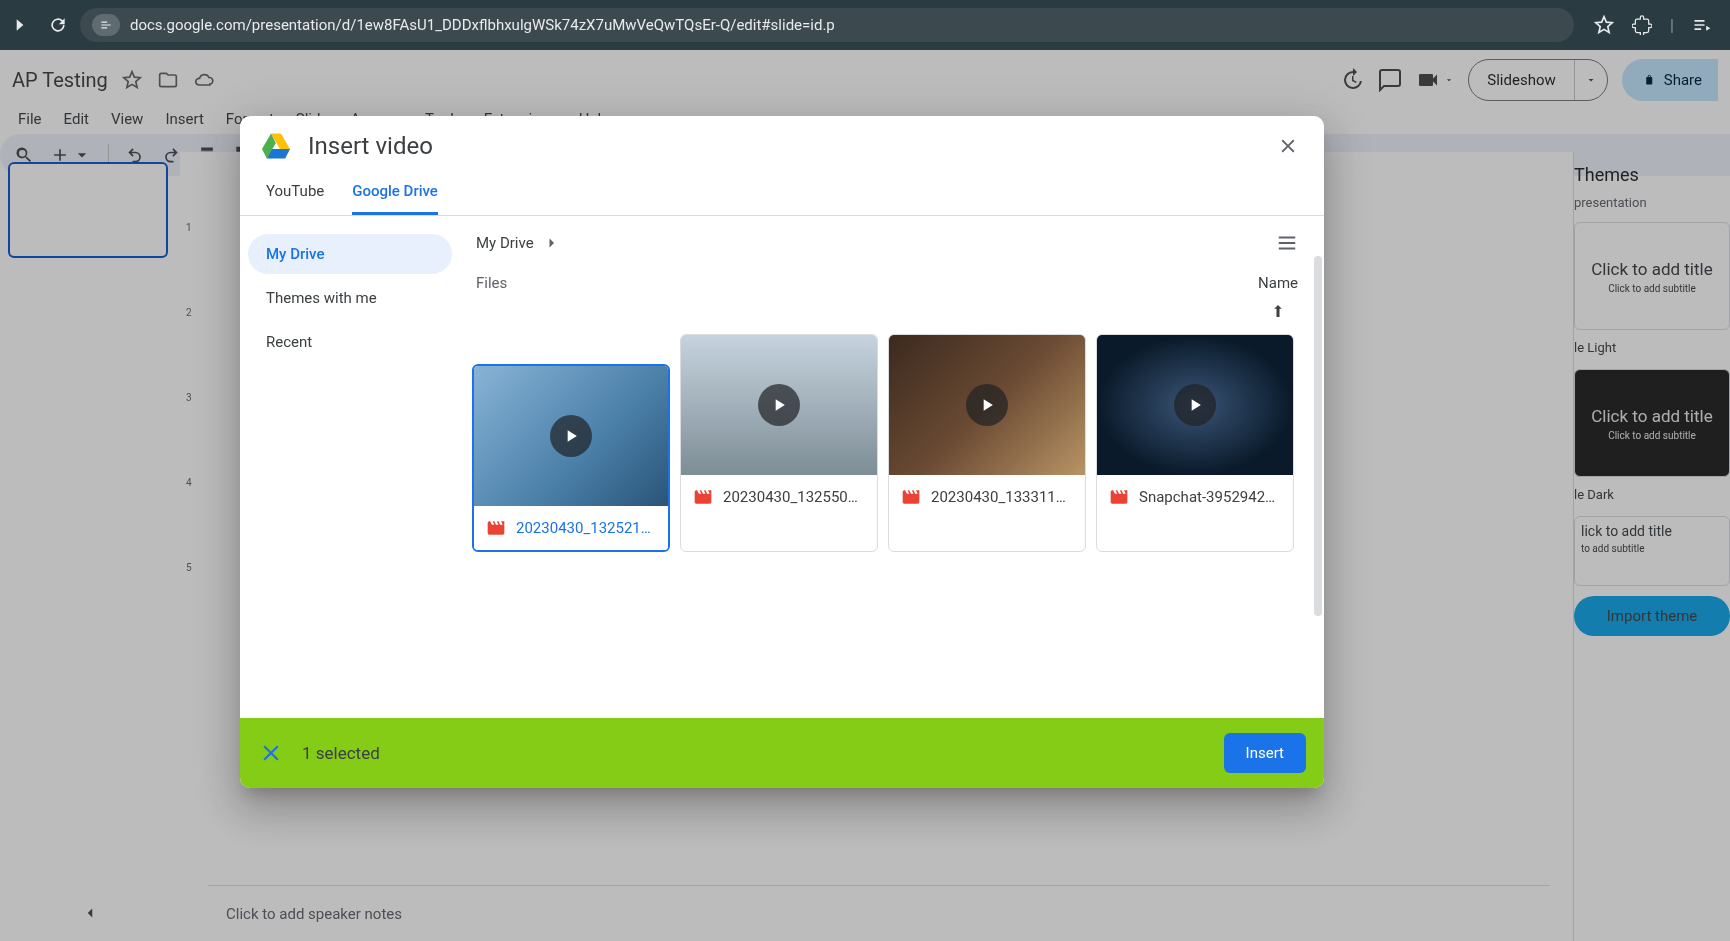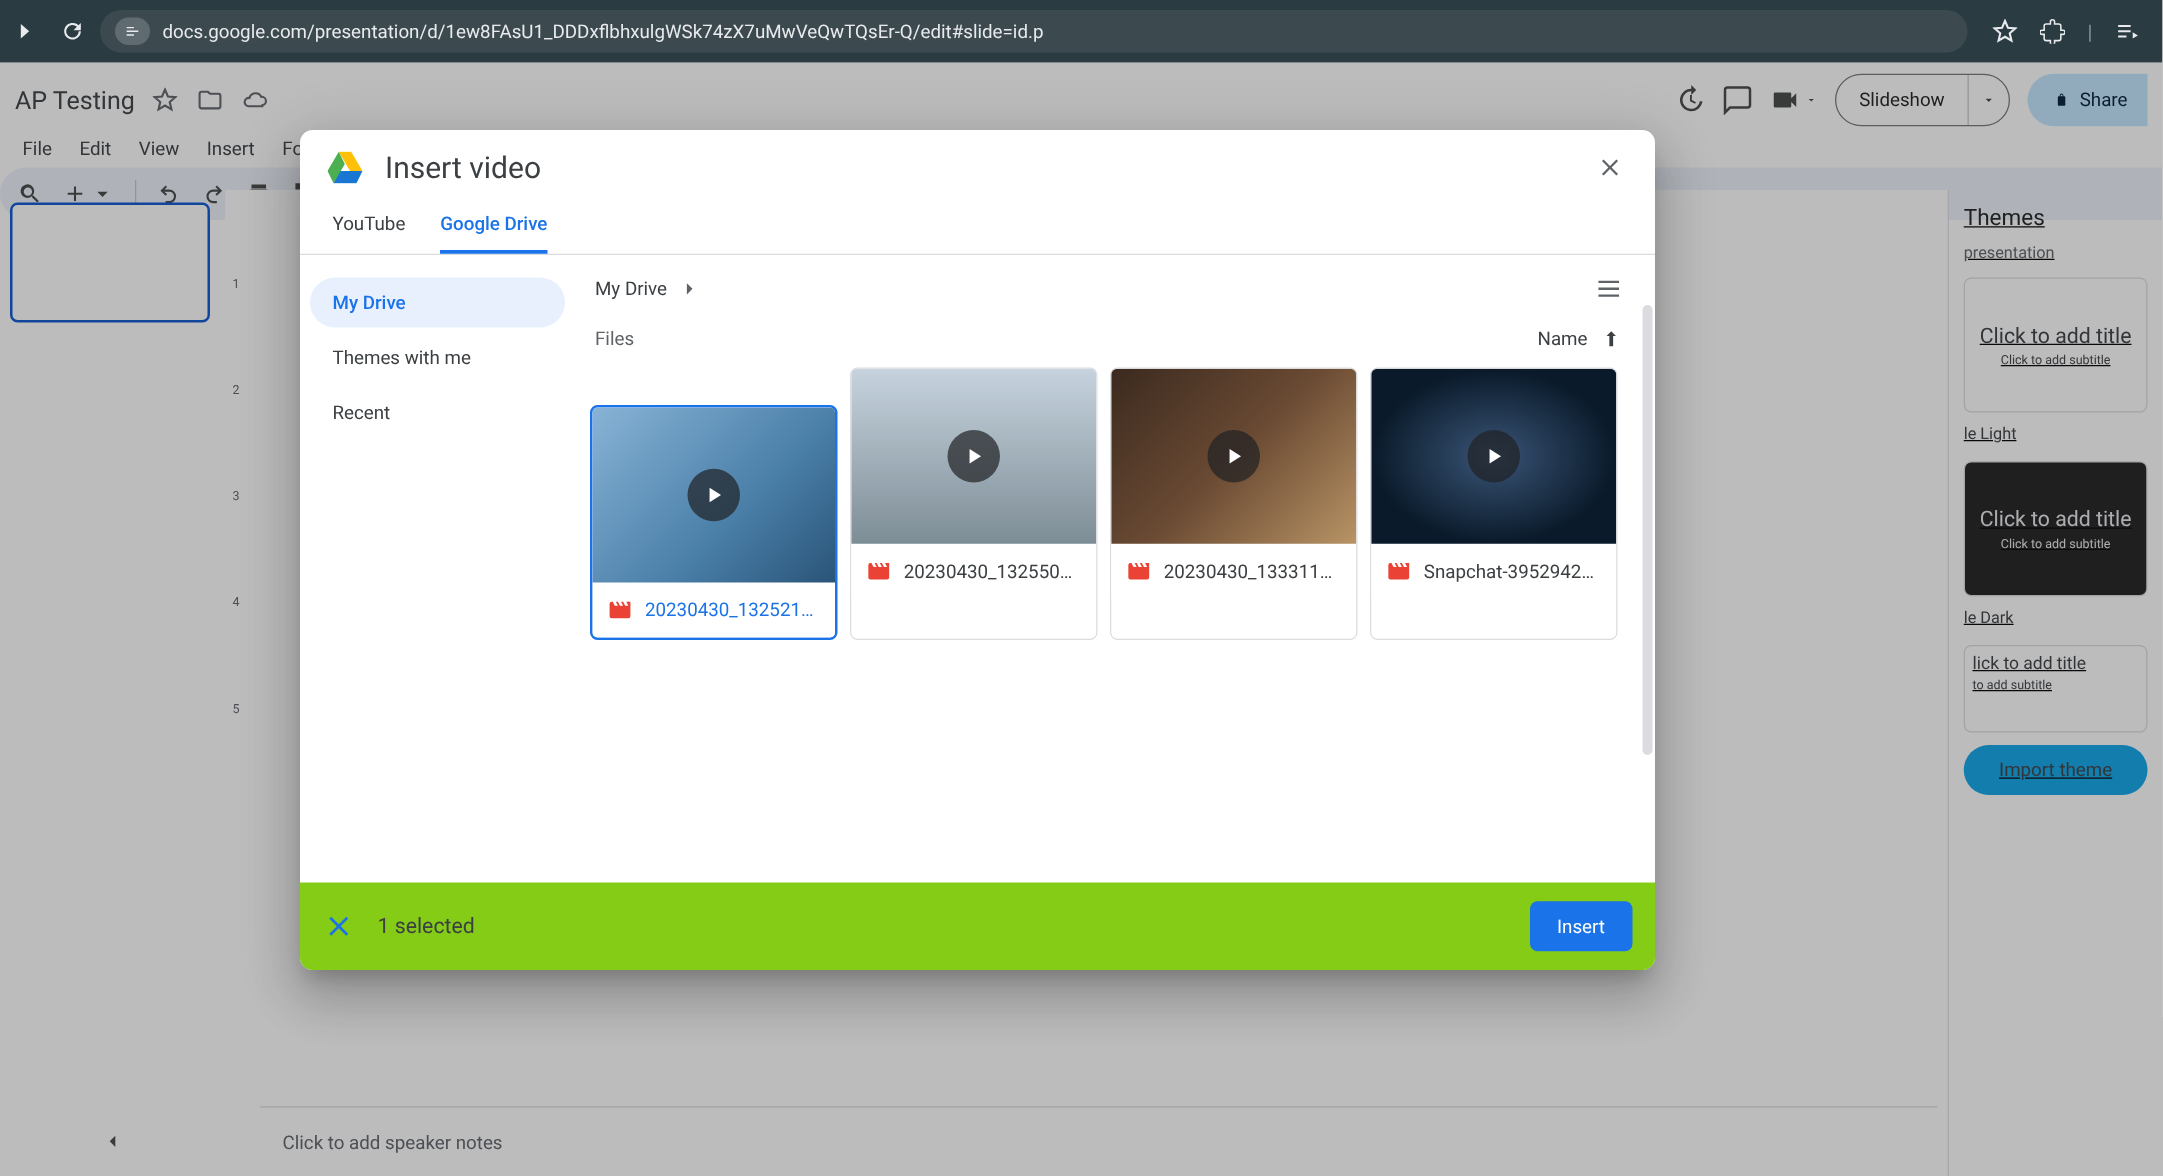--- a/index.html
+++ b/index.html
@@ -33,36 +33,36 @@
   .toolbar svg, .toolbar .tb { width: 20px; height: 20px; fill: #444746; }
   .tb-sep { width: 1px; height: 22px; background: #c4c7c5; }
 
   
   .main-area { position: absolute; top: 152px; left: 0; right: 0; bottom: 0; display: flex; }
   .slide-panel { width: 180px; padding: 10px 8px; }
   .slide-thumb { width: 160px; height: 96px; border: 2px solid #0b57d0; border-radius: 6px; background: #fff; }
   .ruler-v { width: 28px; background: #fff; position: relative; }
   .ruler-v .tick { position: absolute; left: 6px; font-size: 10px; color: #5f6368; }
   .canvas-area { flex: 1; background: #fff; position: relative; }
-  .themes-panel { width: 172px; border-left: 1px solid #dadce0; padding: 12px 12px; overflow: hidden; text-decoration: underline; }
+  .themes-panel { width: 157px; border-left: 1px solid #dadce0; padding: 12px 0; overflow: hidden; }
   .themes-title { font-size: 18px; color: #1f1f1f; margin-bottom: 10px; }
   .themes-sub { font-size: 13px; color: #5f6368; margin-bottom: 12px; }
   .theme-card { border: 1px solid #dadce0; border-radius: 6px; margin-bottom: 10px; width: 100%; height: 108px; display: flex; flex-direction: column; align-items: center; justify-content: center; font-size: 13px; color: #3c4043; text-align: center; padding: 6px; }
   .theme-card.dark { background: #1f1f1f; color: #e8eaed; }
   .theme-card .tc-title { font-size: 17px; }
   .theme-card .tc-sub { font-size: 10px; margin-top: 4px; }
   .theme-name { font-size: 13px; color: #3c4043; margin-bottom: 14px; }
   .import-btn { background: #0ea5e9; color: #3c4043; border-radius: 20px; height: 40px; font-size: 15px; display: flex; align-items: center; justify-content: center; padding: 0 16px; }
 
   .speaker-notes { position: absolute; left: 208px; right: 180px; bottom: 0; height: 56px; background: #fff; border-top: 1px solid #dadce0; padding: 12px 18px; color: #5f6368; font-size: 15px; display: flex; align-items: center; }
   .speaker-nav { position: absolute; left: 0; bottom: 0; width: 180px; height: 56px; display: flex; align-items: center; justify-content: center; }
 
   
   .modal-overlay { position: absolute; top: 50px; left: 0; right: 0; bottom: 0; background: rgba(32,33,36,0.3); }
-  .modal { position: absolute; left: 240px; top: 104px; width: 1084px; height: 672px; background: #fff; border-radius: 10px; box-shadow: 0 11px 15px -7px rgba(0,0,0,.2),0 24px 38px 3px rgba(0,0,0,.14),0 9px 46px 8px rgba(0,0,0,.12); display: flex; flex-direction: column; overflow: hidden; }
+  .modal { position: absolute; left: 240px; top: 116px; width: 1084px; height: 672px; background: #fff; border-radius: 10px; box-shadow: 0 11px 15px -7px rgba(0,0,0,.2),0 24px 38px 3px rgba(0,0,0,.14),0 9px 46px 8px rgba(0,0,0,.12); display: flex; flex-direction: column; overflow: hidden; }
   .modal-header { display: flex; align-items: center; padding: 14px 20px 8px 22px; gap: 18px; }
   .drive-logo { width: 28px; height: 26px; }
   .modal-title { font-size: 24px; color: #3c4043; }
   .search-box { flex: 1; max-width: 614px; height: 48px; background: #f1f3f4; border-radius: 8px; display: flex; align-items: center; padding: 0 12px; gap: 14px; margin-left: 40px; }
   .search-box input { flex: 1; border: none; background: transparent; font-size: 17px; color: #3c4043; outline: none; }
   .search-box input::placeholder { color: #5f6368; }
   .modal-close { margin-left: auto; width: 32px; height: 32px; display: flex; align-items: center; justify-content: center; }
 
   .modal-tabs { display: flex; gap: 28px; padding: 12px 26px 0 26px; border-bottom: 1px solid #dadce0; }
   .tab { font-size: 15px; color: #3c4043; padding-bottom: 12px; }
@@ -71,21 +71,21 @@
   .modal-body { flex: 1; display: flex; overflow: hidden; }
   .sidebar { width: 220px; padding: 18px 8px; }
   .side-item { height: 40px; border-radius: 20px; display: flex; align-items: center; padding: 0 18px; font-size: 15px; color: #3c4043; margin-bottom: 4px; }
   .side-item.active { background: #e8f0fe; color: #1a73e8; font-weight: 500; }
 
   .content { flex: 1; padding: 10px 22px 10px 12px; overflow: auto; position: relative; }
   .content-scroll { position: absolute; right: 2px; top: 40px; width: 8px; height: 360px; background: #dadce0; border-radius: 4px; }
   .breadcrumb-row { display: flex; align-items: center; justify-content: space-between; padding: 6px 4px 10px 4px; }
   .breadcrumb { display: flex; align-items: center; gap: 8px; font-size: 15px; color: #3c4043; }
   .files-header { display: flex; justify-content: space-between; padding: 10px 4px 14px 4px; color: #5f6368; font-size: 15px; }
-  .sort { display: flex; align-items: center; gap: 10px; color: #3c4043; }
+  .sort { display: flex; align-items: center; gap: 10px; color: #3c4043; flex-direction: column; }
   .file-grid { display: flex; gap: 10px; }
   .file-item { width: 198px; border: 1px solid #dadce0; border-radius: 6px; overflow: hidden; background: #fff; }
   .file-item.selected { border: 2px solid #1a73e8; margin-top: 30px; }
   .file-item.selected .file-name { color: #1a73e8; }
   .file-thumb { height: 140px; position: relative; display: flex; align-items: center; justify-content: center; }
   .play-circle { width: 42px; height: 42px; border-radius: 50%; background: rgba(32,33,36,0.7); display: flex; align-items: center; justify-content: center; }
   .play-circle svg { width: 20px; height: 20px; fill: #fff; }
   .file-label { display: flex; align-items: center; gap: 10px; padding: 12px; font-size: 15px; color: #3c4043; overflow: hidden; white-space: nowrap; background: #fff; }
   .file-name { overflow: hidden; text-overflow: ellipsis; }
   .video-icon-red { color: #ea4335; width: 20px; height: 20px; flex-shrink: 0; }

